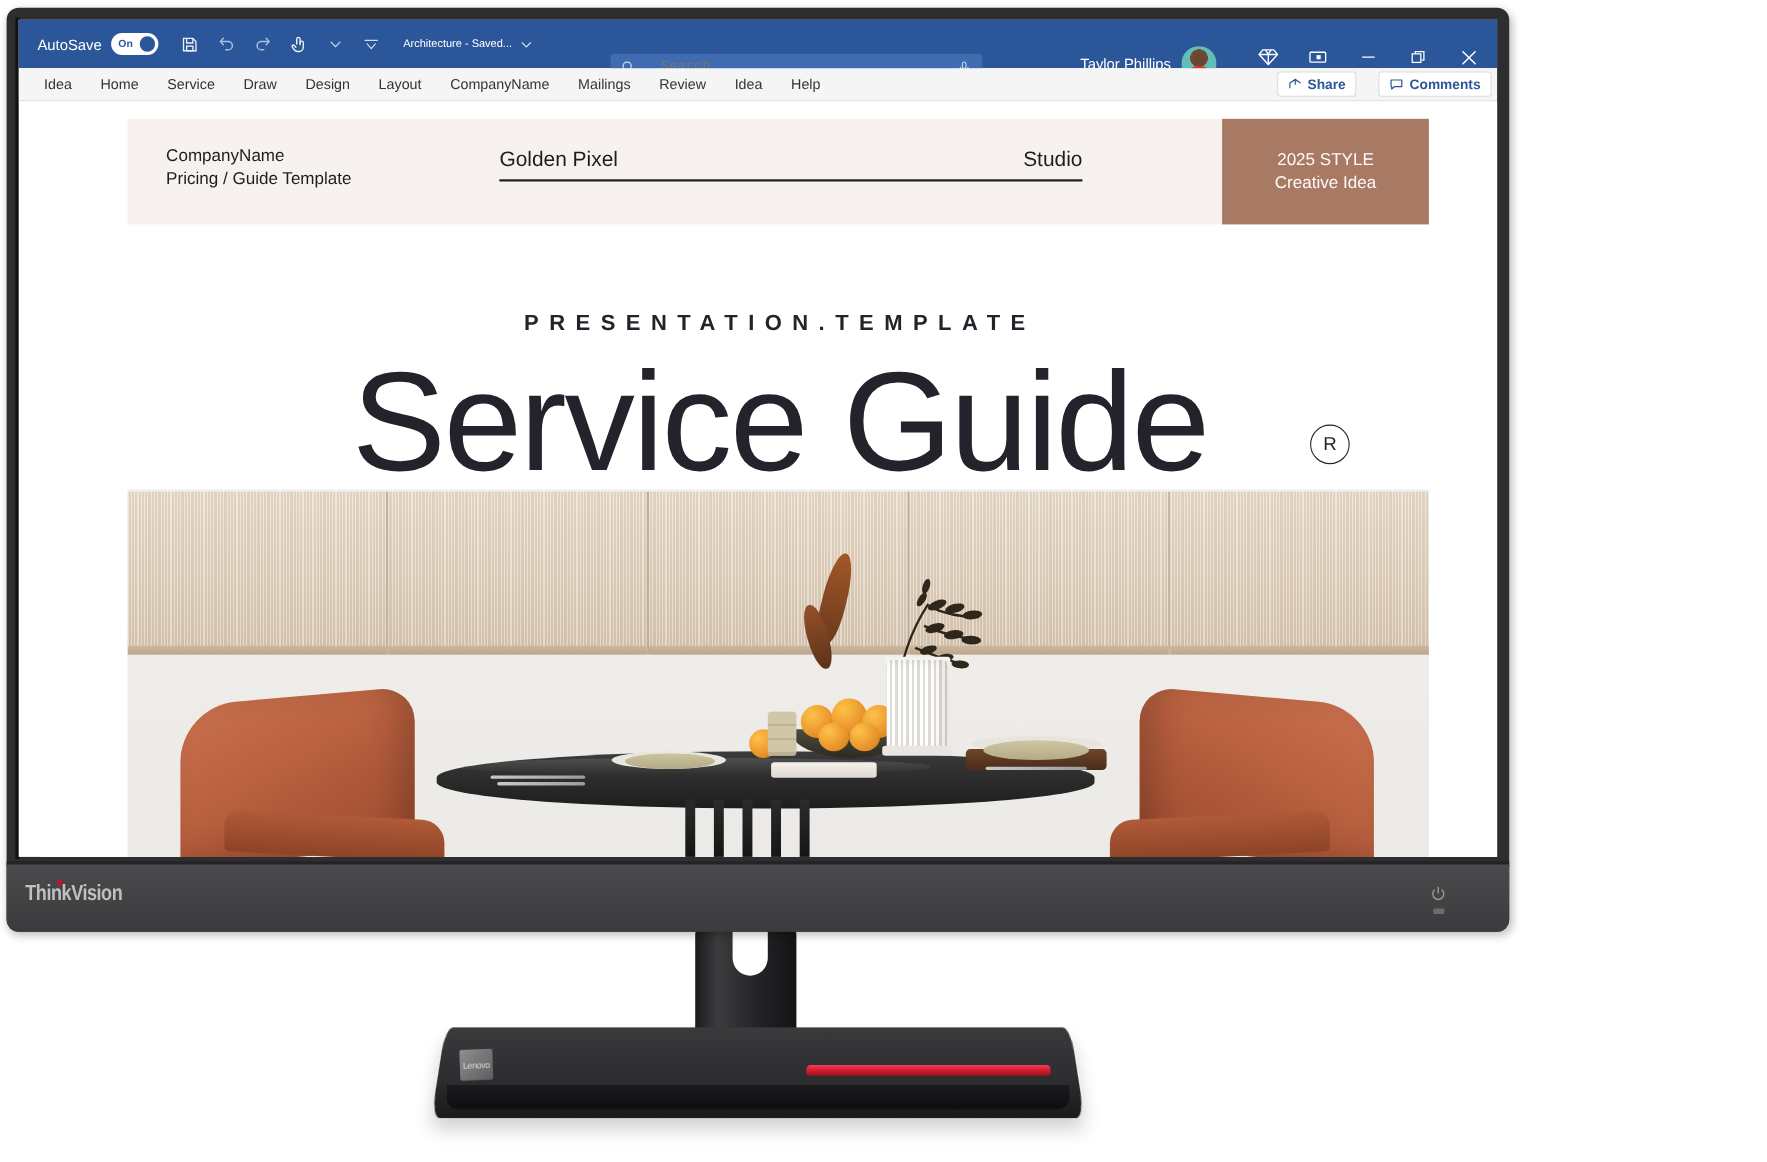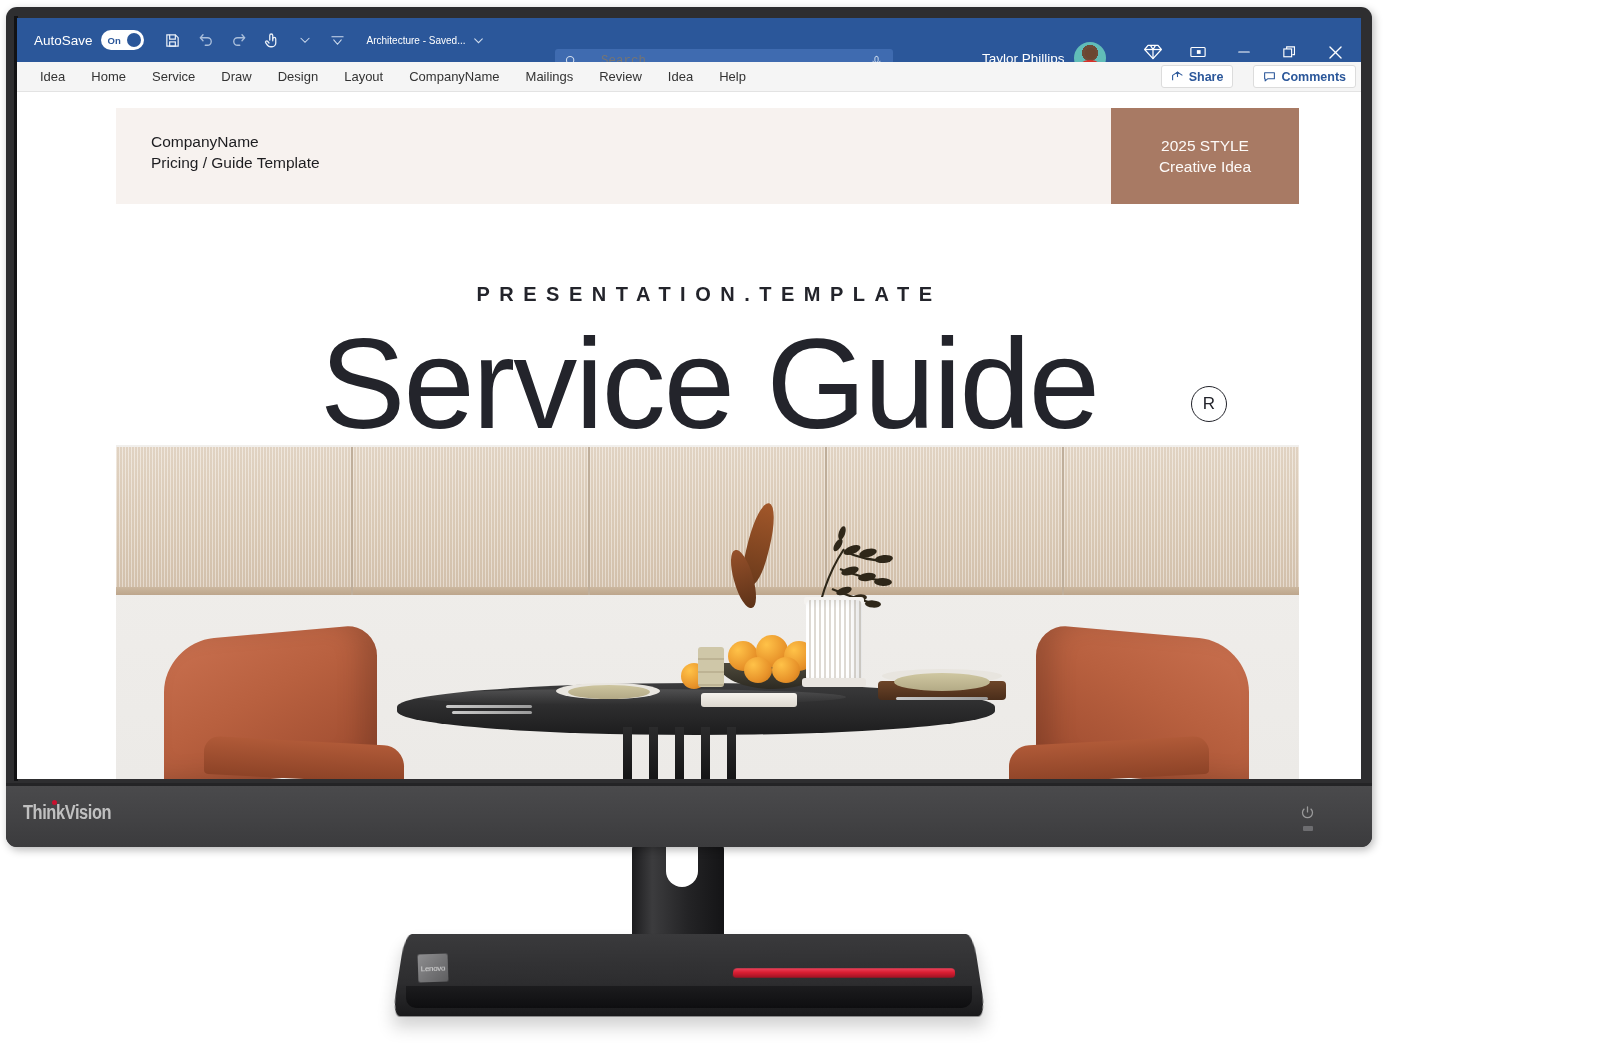--- a/index.html
+++ b/index.html
@@ -671,20 +671,25 @@
     </div>
 
     <div id="doc-page">
 
       <div id="slide-header">
         <div id="company-block">
           <div>CompanyName</div>
           <div>Pricing / Guide Template</div>
         </div>
 
+        <div id="goldenpixel-row">
+          <span id="goldenpixel-text">Golden Pixel</span>
+          <span id="studio-text">Studio</span>
+          <div id="goldenpixel-rule"></div>
+        </div>
 
         <div id="style-badge">
           <div>2025 STYLE</div>
           <div>Creative Idea</div>
         </div>
       </div>
 
       <div id="kicker">PRESENTATION.TEMPLATE</div>
       <div id="big-title">Service Guide</div>
       <div id="trademark">R</div>

